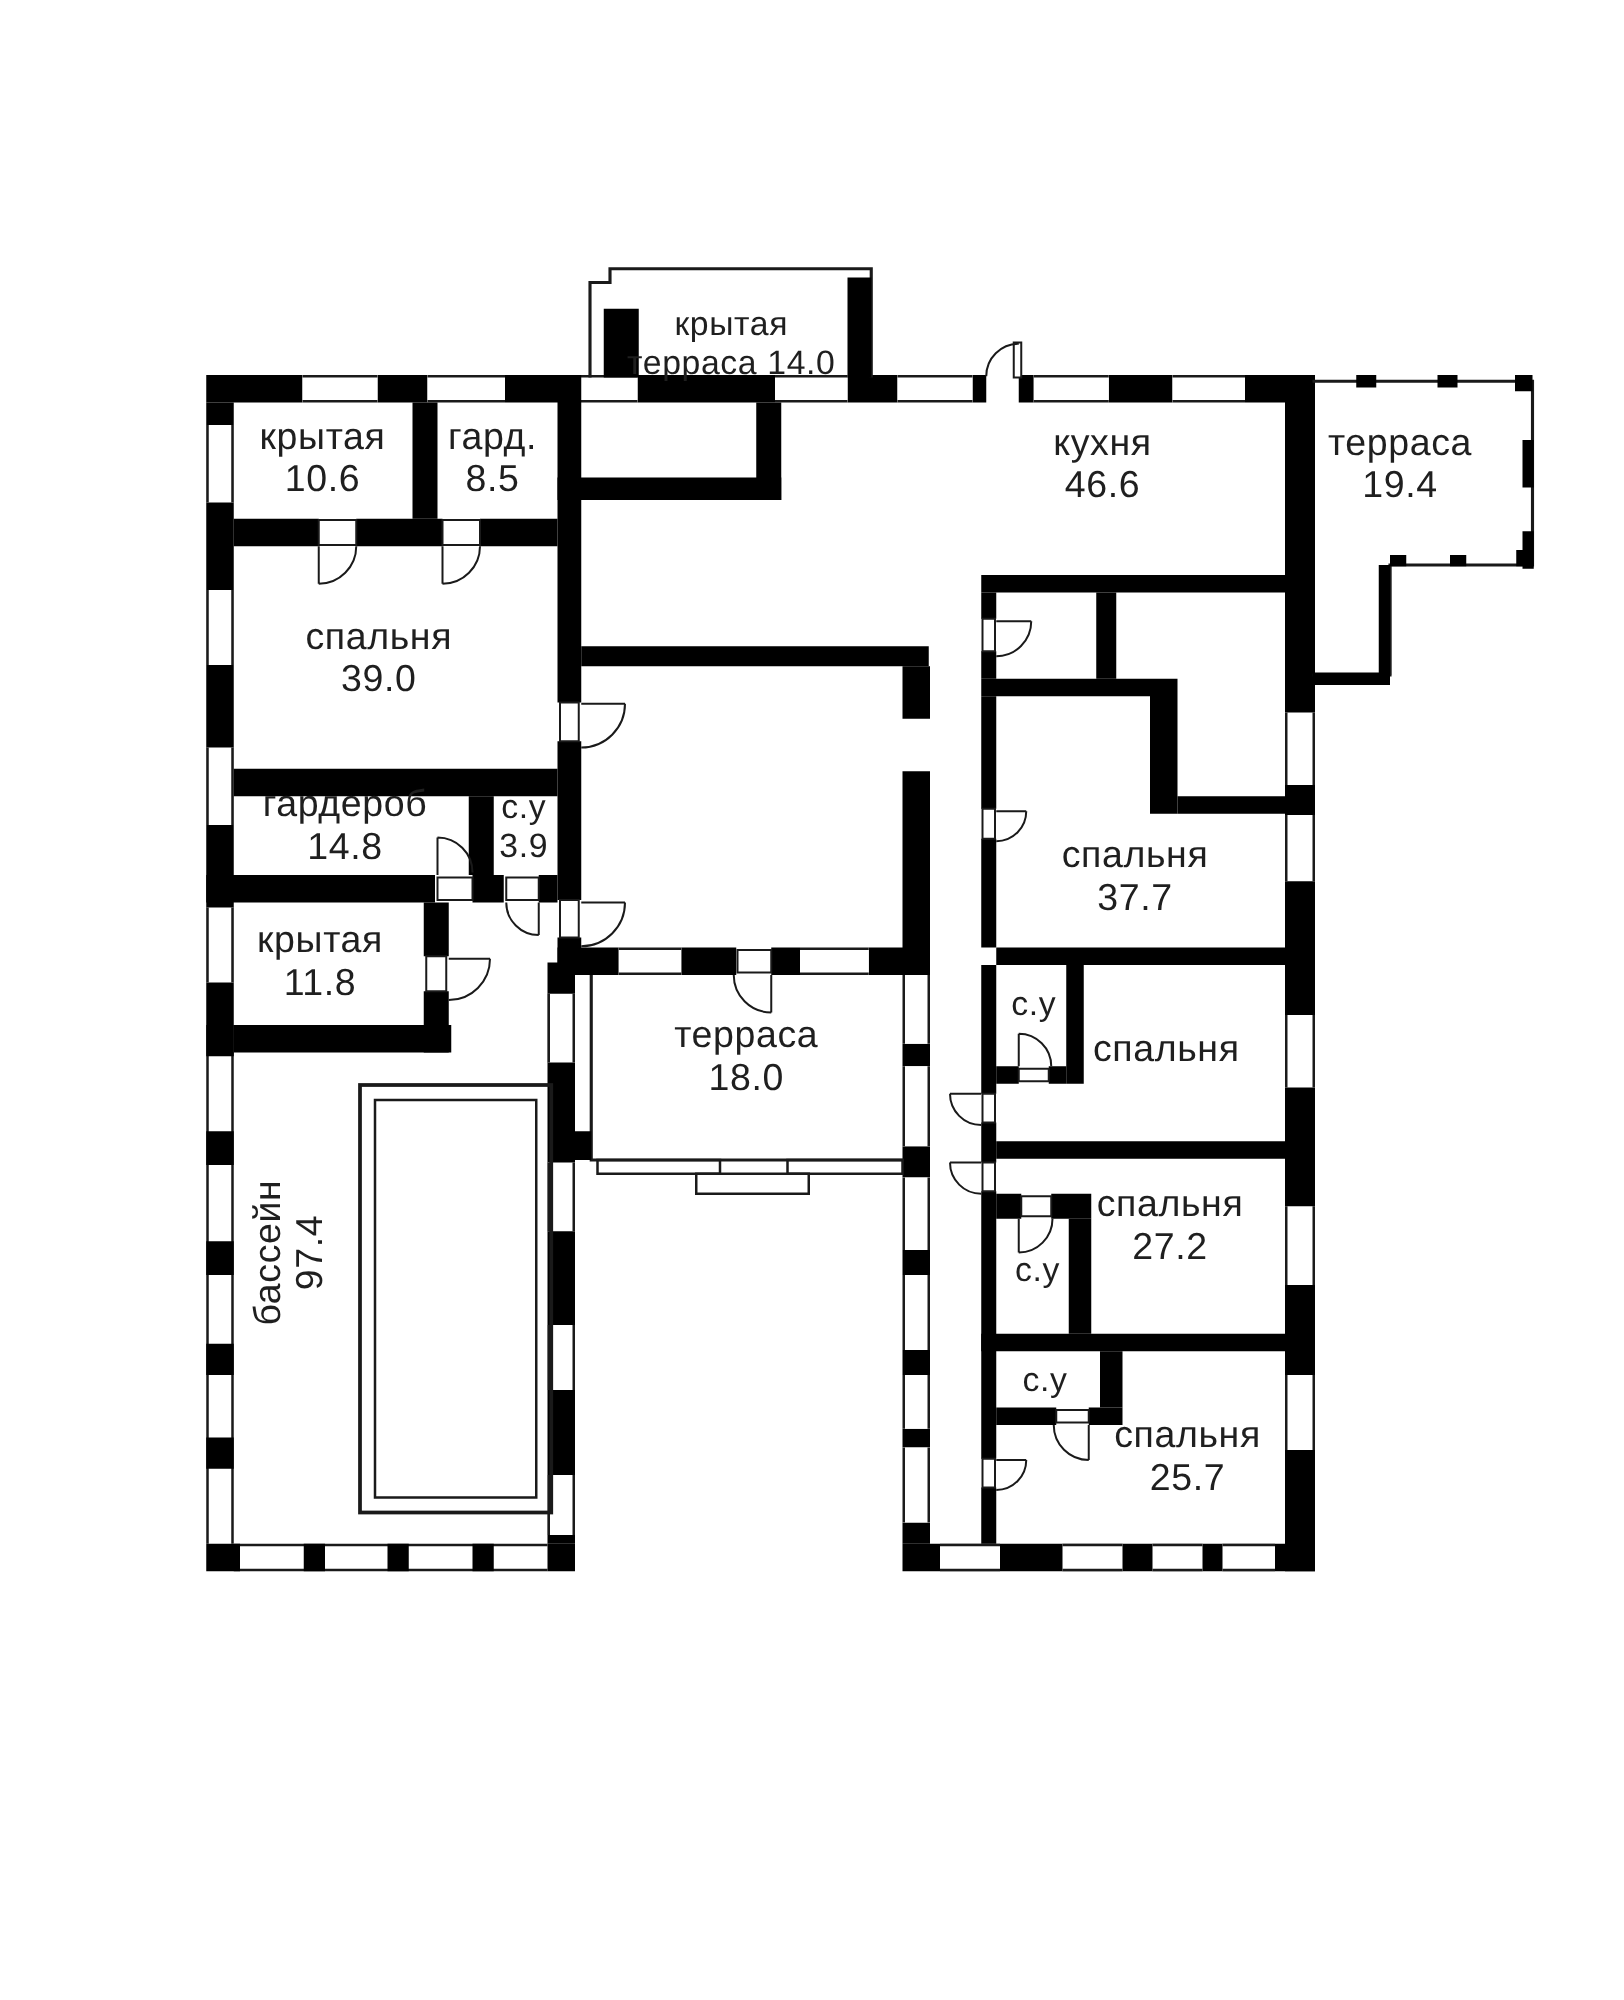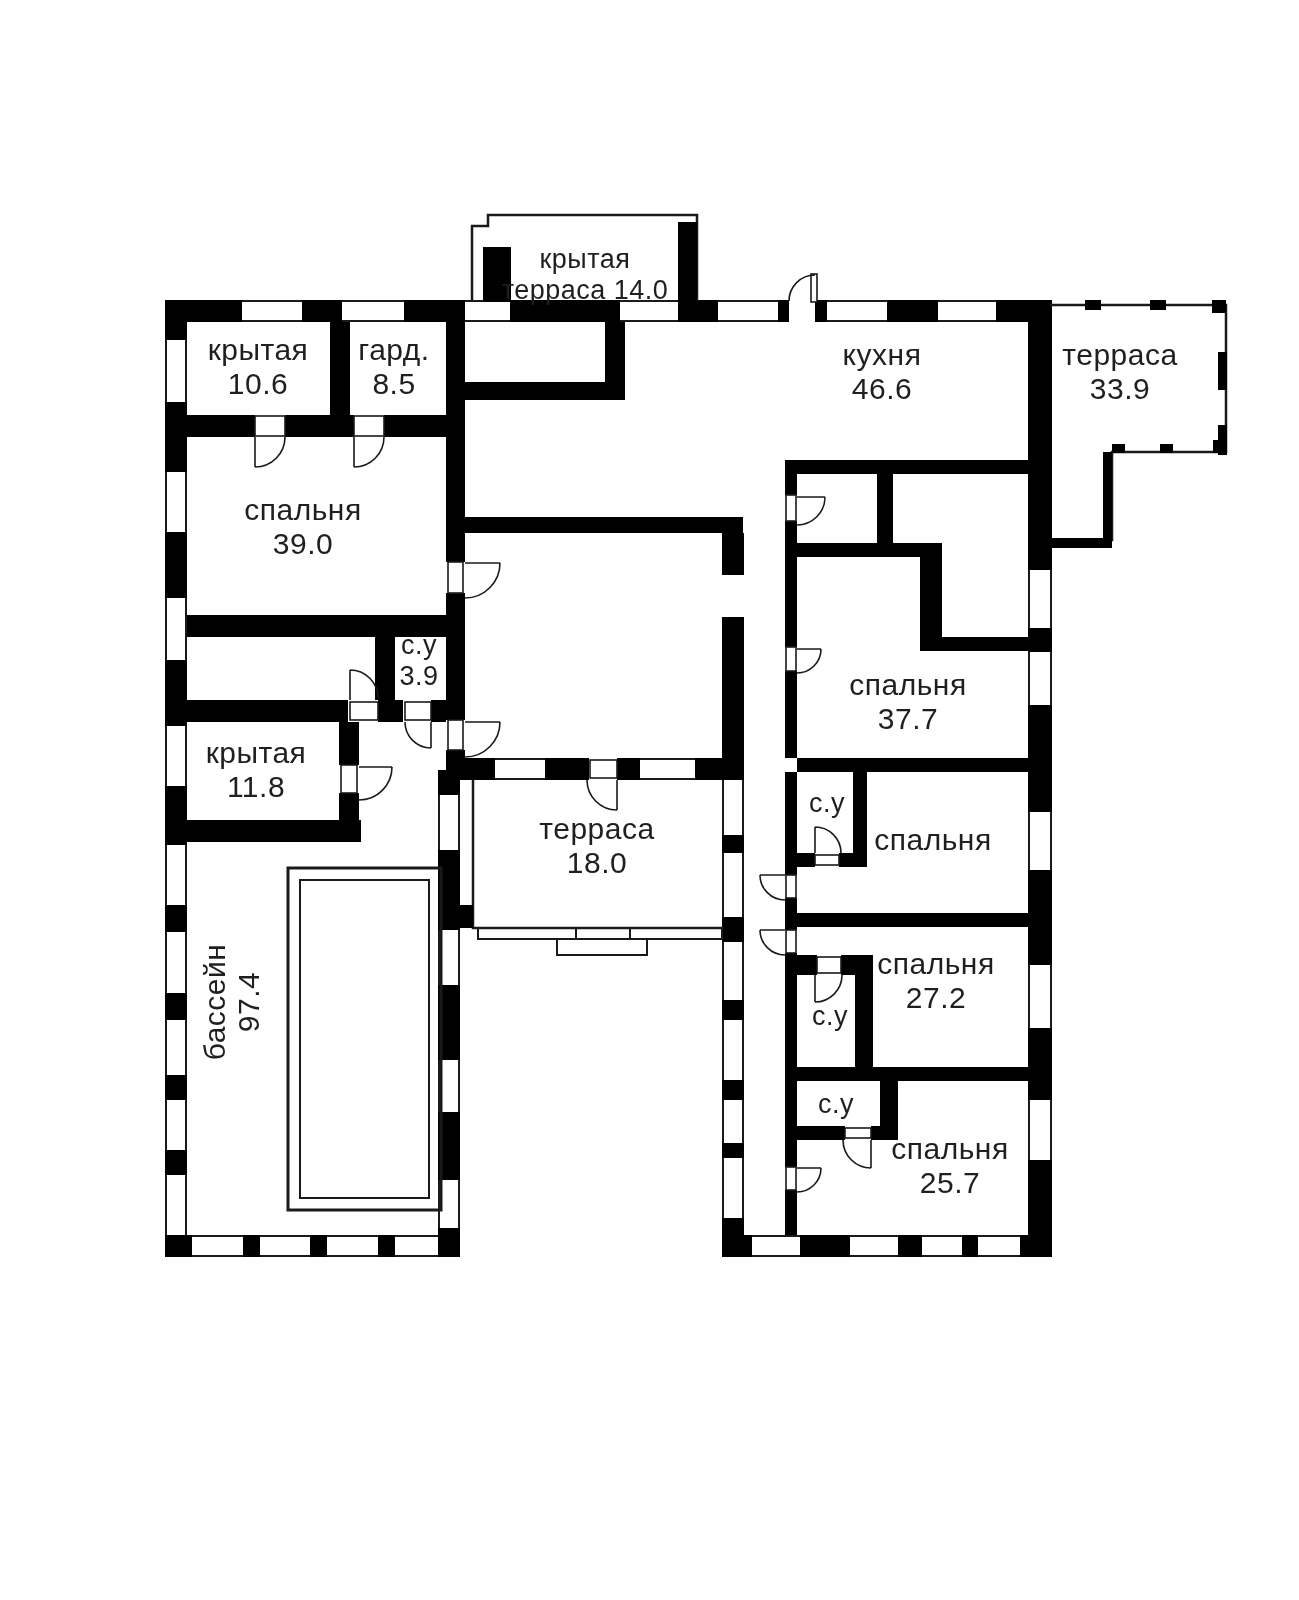--- a/index.html
+++ b/index.html
@@ -259,26 +259,30 @@
   <div class="lbl" style="left:394px;top:367px">
     <span>гард.</span><br>
     <span>8.5</span>
   </div>
   <div class="lbl" style="left:882px;top:372px">
     <span>кухня</span><br>
     <span>46.6</span>
   </div>
   <div class="lbl" style="left:1120px;top:372px">
     <span>терраса</span><br>
-    <span>33.9</span>
+    <span>19.4</span>
   </div>
   <div class="lbl" style="left:303px;top:527px">
     <span>спальня</span><br>
     <span>39.0</span>
   </div>
+  <div class="lbl" style="left:276px;top:661px">
+    <span>гардероб</span><br>
+    <span>14.8</span>
+  </div>
   <div class="lbl small" style="left:419px;top:661px">
     <span>с.у</span><br>
     <span>3.9</span>
   </div>
   <div class="lbl" style="left:256px;top:770px">
     <span>крытая</span><br>
     <span>11.8</span>
   </div>
   <div class="lbl rot" style="left:232px;top:1002px">
     <span>бассейн</span><br>

